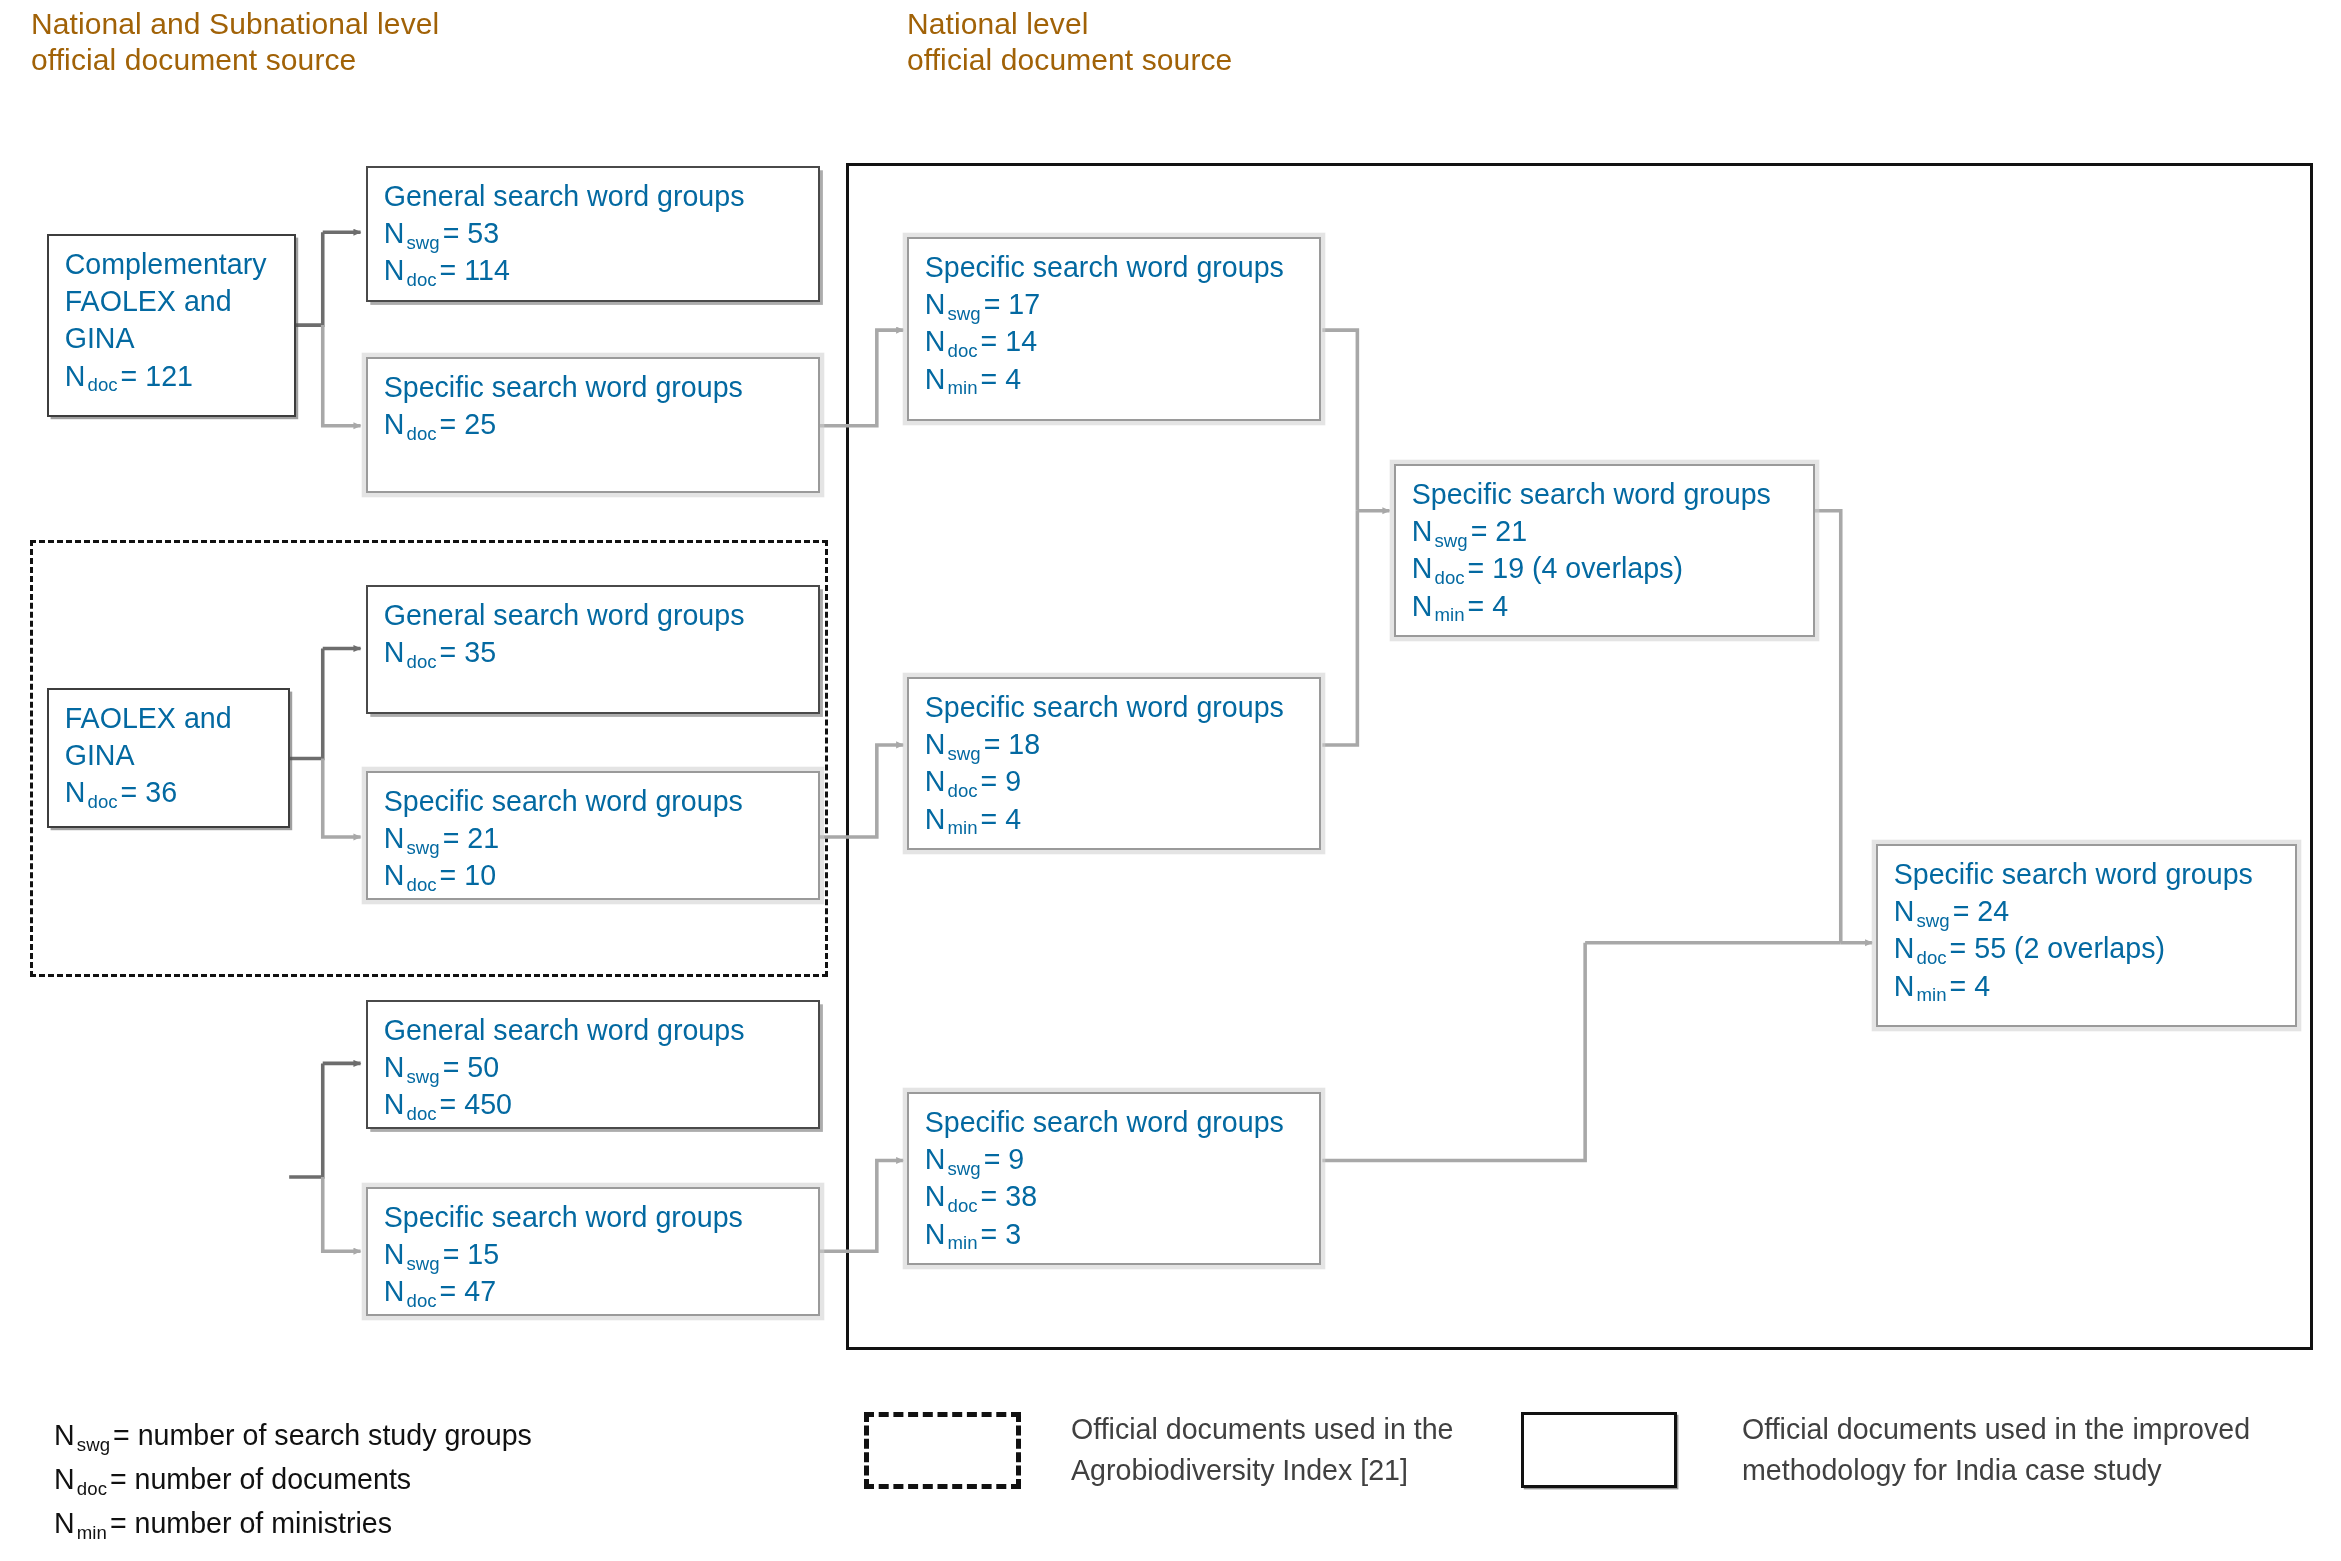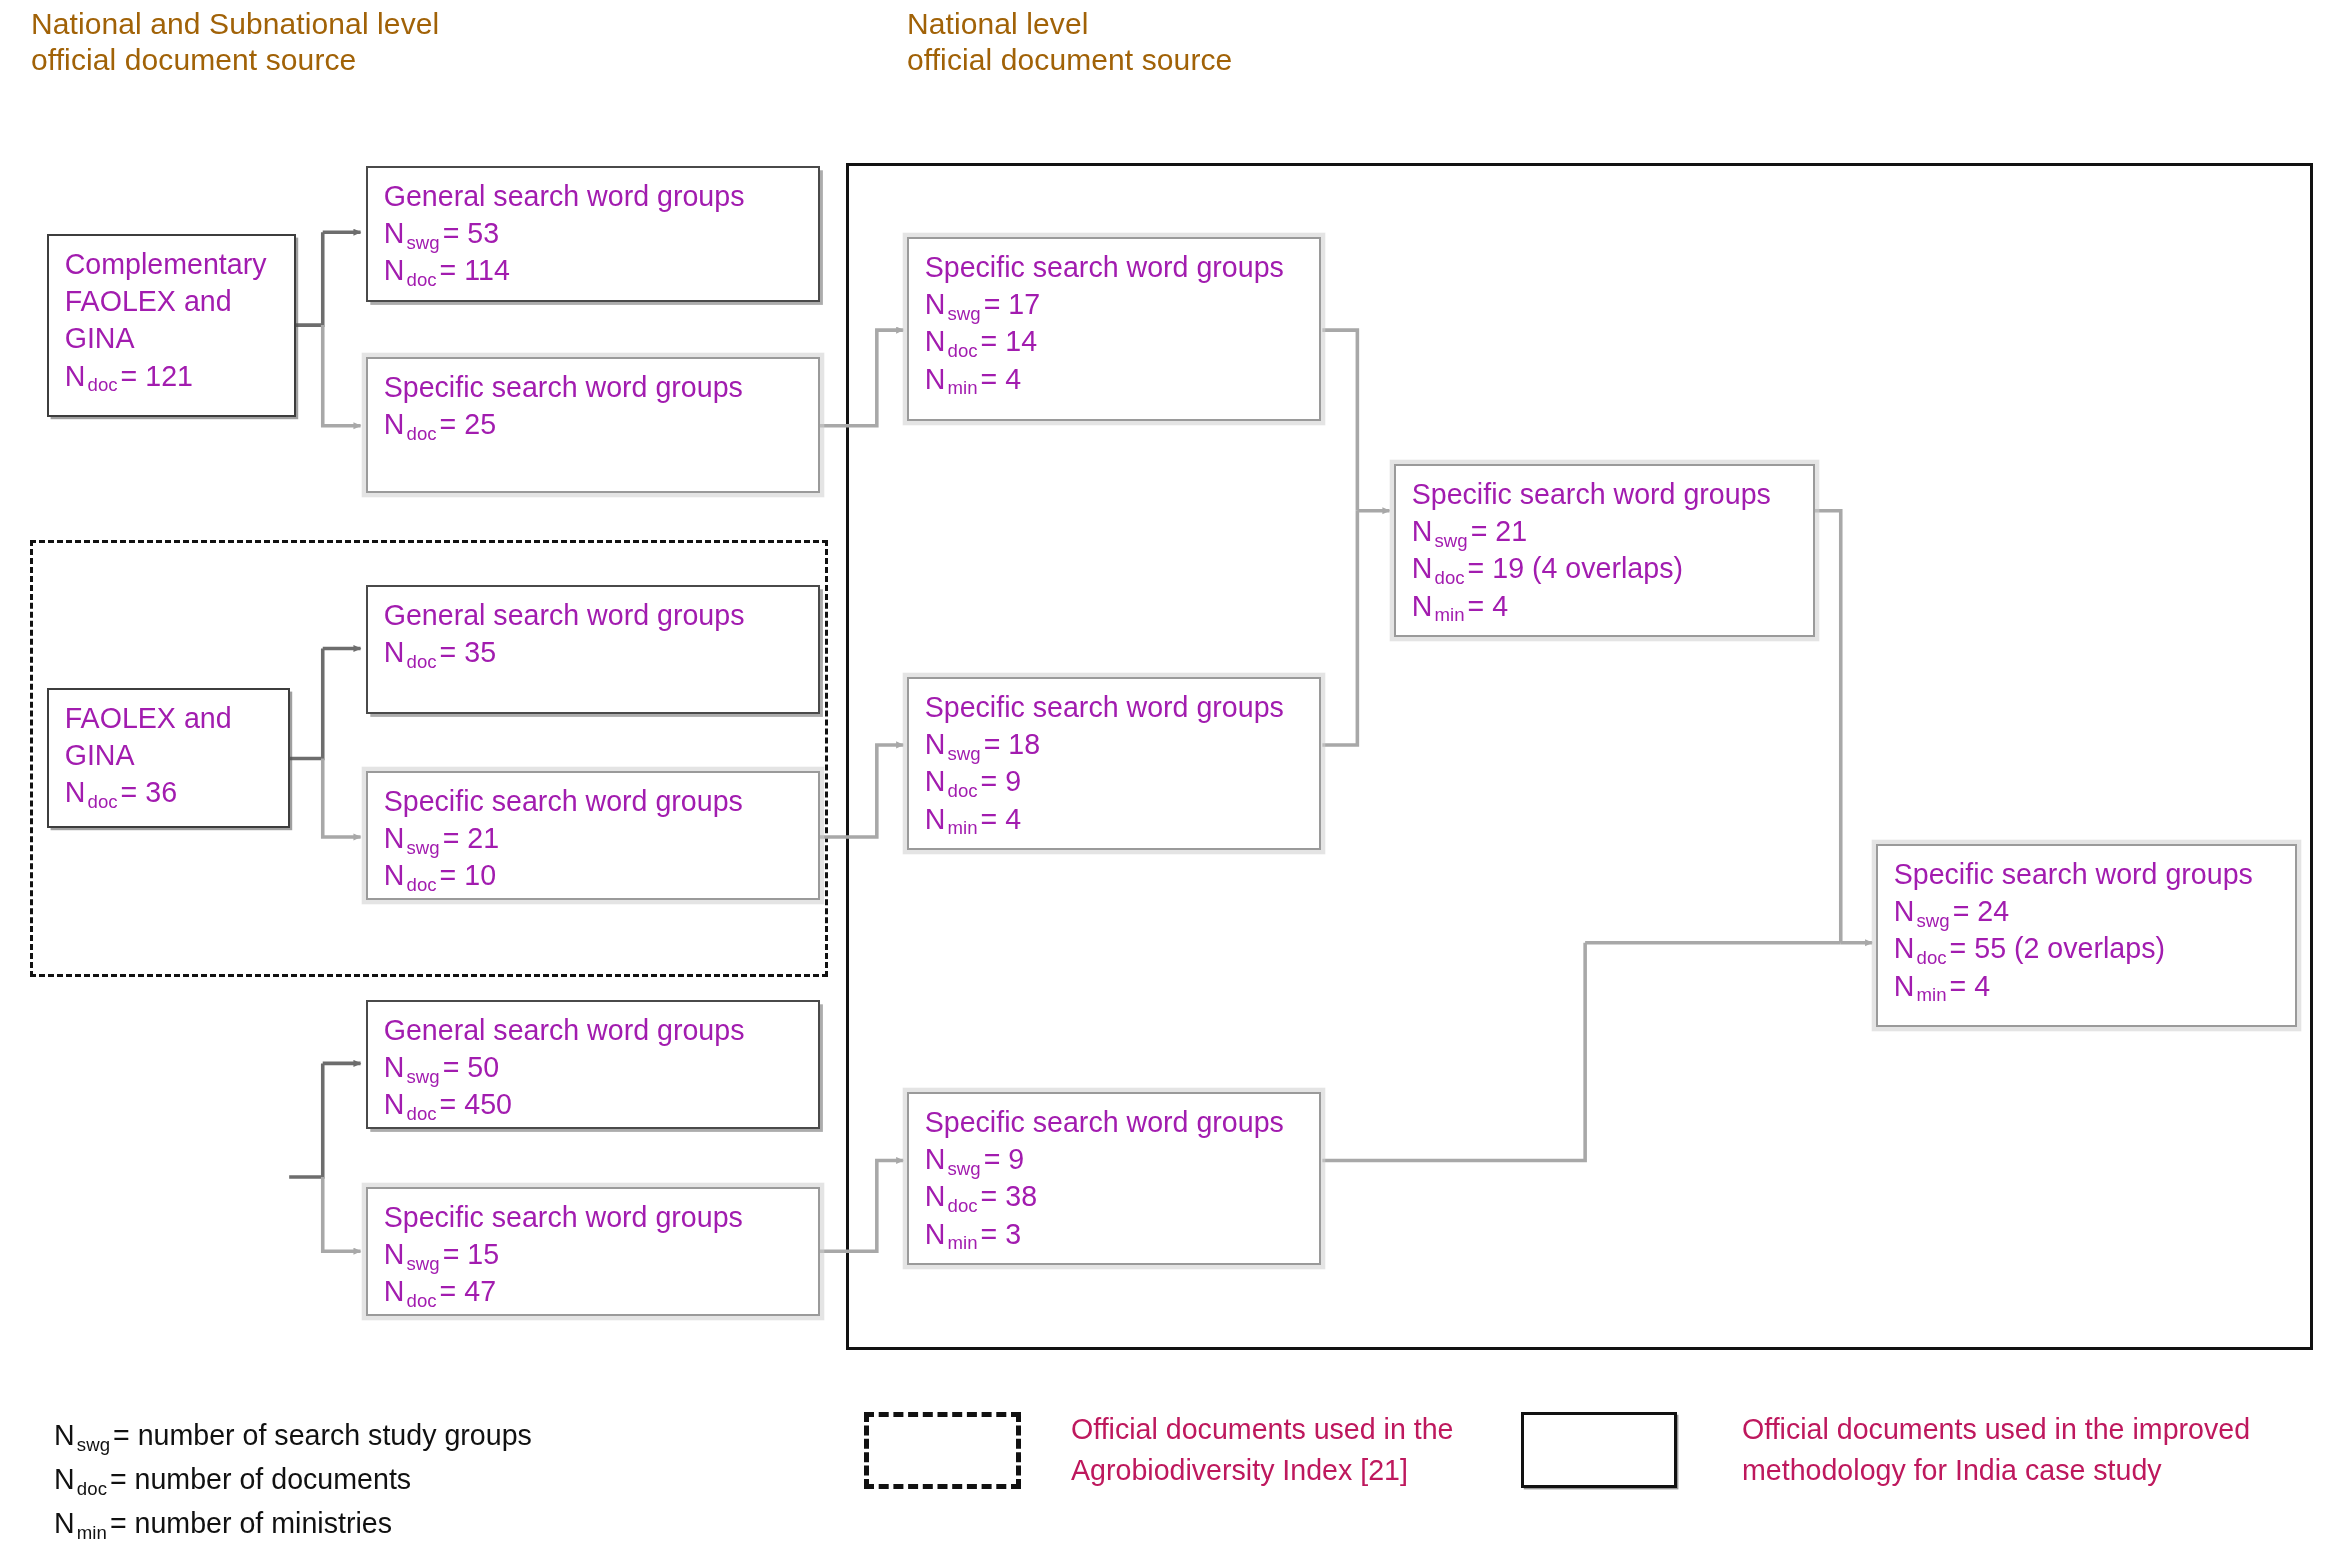--- a/index.html
+++ b/index.html
@@ -38,21 +38,21 @@
     box-sizing:border-box;
   }
   
   .node{
     position:absolute;
     box-sizing:border-box;
     background:#ffffff;
     padding:10px 14.3px 7.1px 15.7px;
     font-size:28.6px;
     line-height:1.30;
-    color:#a21caf;
+    color:#0369a1;
   }
   
   .node.plain{
     border:2.1px solid #3d3d3d;
     box-shadow:2.9px 2.9px 0 -0.7px rgba(80,80,80,.55);
   }
   
   .node.general{
     border:2.1px solid #4a4a4a;
     box-shadow:3.6px 3.6px 0 -0.7px rgba(90,90,90,.5);
@@ -80,21 +80,21 @@
     left:0; top:0;
     width:2342px; height:1562px;
     pointer-events:none;
   }
   
   .legend-text{
     position:absolute;
     font-size:28.6px;
     line-height:1.45;
     white-space:pre-line;
-    color:#be185d;
+    color:#404040;
   }
   .legend-def{
     position:absolute;
     font-size:28.6px;
     line-height:1.30;
     white-space:nowrap;
     color:#111111;
   }
   .swatch-dashed{
     position:absolute;

